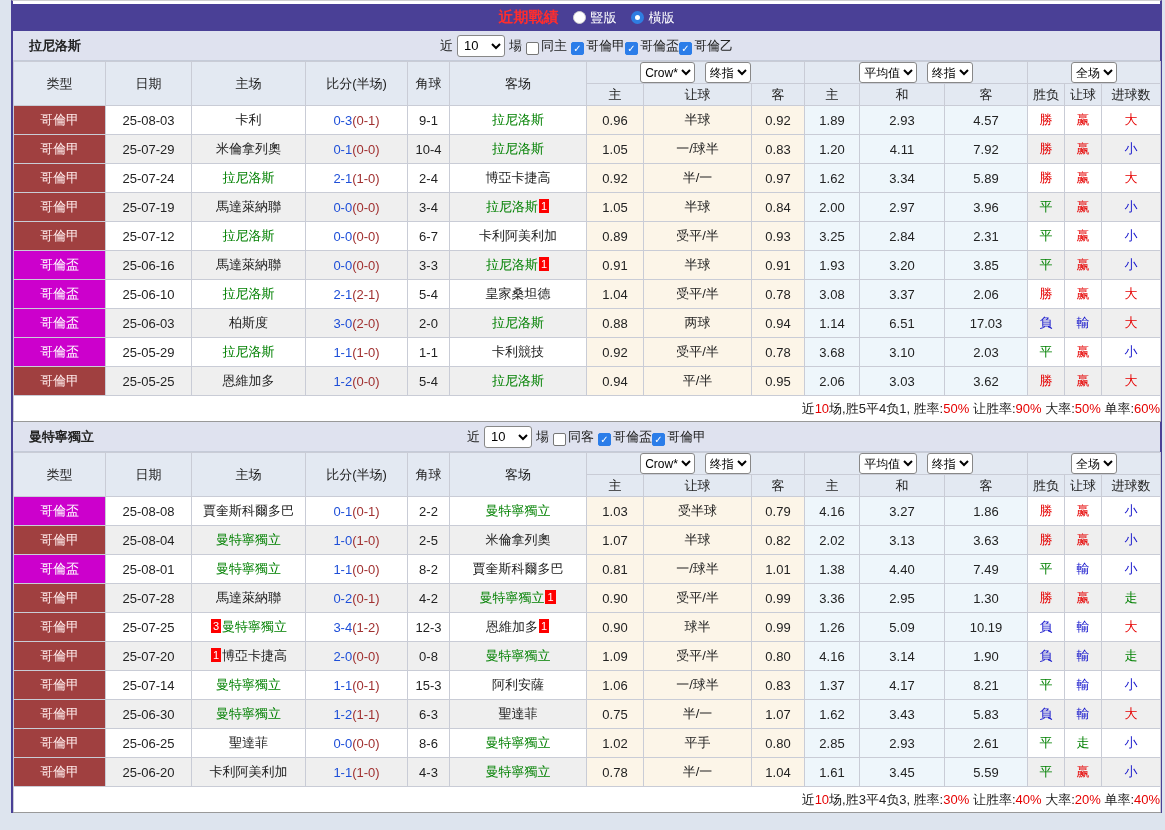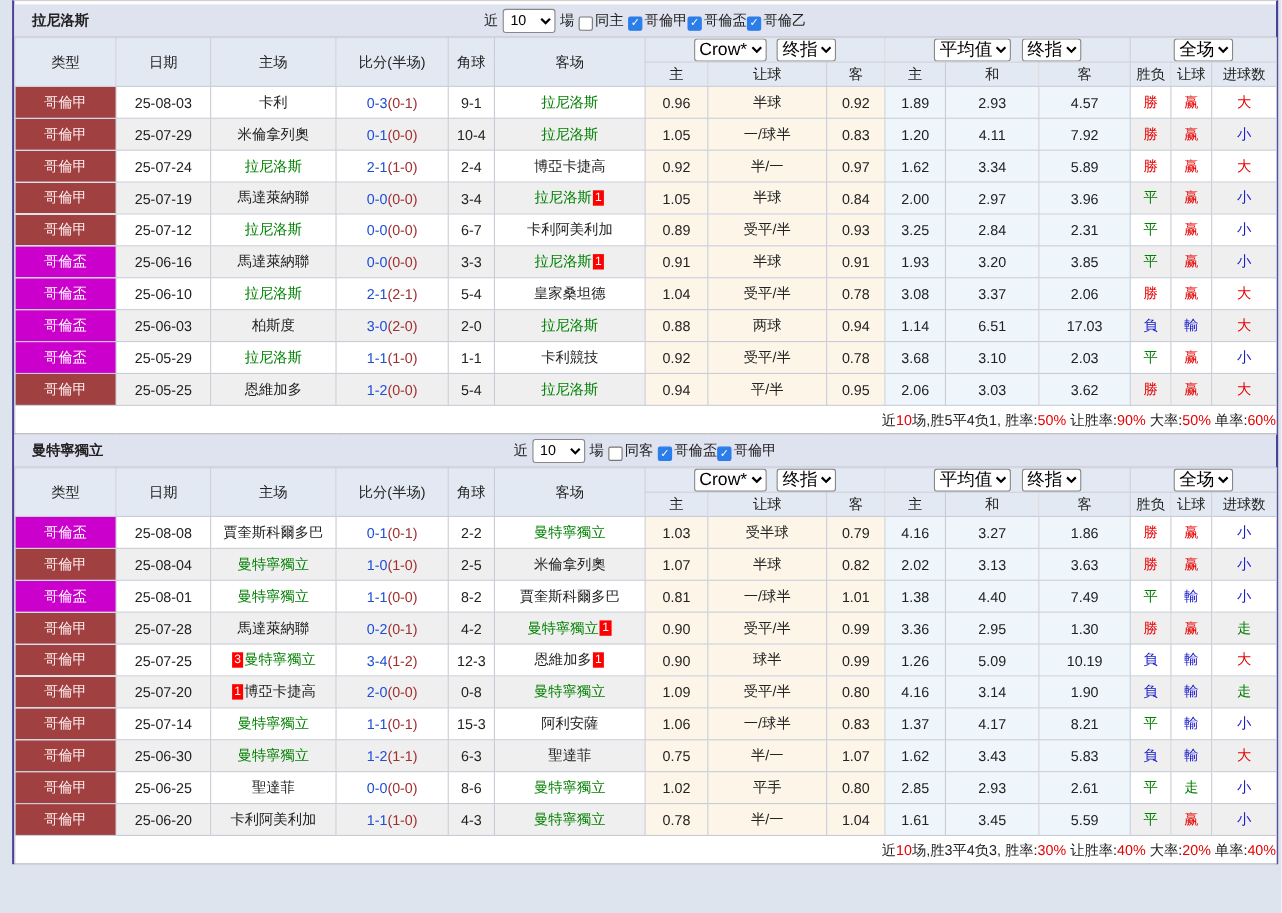--- a/index.html
+++ b/index.html
@@ -57,21 +57,21 @@
   .cb {
     width: 13px; height: 13px; border: 1px solid #767676; border-radius: 2px;
     background: #fff; display: inline-flex; align-items: center; justify-content: center;
   }
   .cb.checked { background: #2b7de9; border-color: #2b7de9; color: #fff; font-size: 10px; line-height: 13px; }
   .cb.checked::after { content: "✓"; }
   
   table { border-collapse: collapse; table-layout: fixed; width: 1147px; padding-left: 16px; }
   th, td { border: 1px solid #c9ccd6; text-align: center; overflow: hidden; white-space: nowrap; }
   thead th { background: #e3e9f2; font-weight: normal; height: 22px; font-size: 13px; }
-  thead .dd select { height: 21px; font-size: 16px; border: 1px solid #888; border-radius: 3px; background: #fff; margin: 0 3px; }
+  thead .dd select { height: 21px; font-size: 12px; border: 1px solid #888; border-radius: 3px; background: #fff; margin: 0 3px; }
   tbody.rows td { height: 29px; font-size: 13px; }
   tbody.rows tr:nth-child(odd) { background: #fff; }
   tbody.rows tr:nth-child(even) { background: #efefef; }
   td.c-odds { background: #fcf5e8; }
   td.c-avg  { background: #eef6fb; }
   td.lga { background: #a04040; color: #ffecec; }
   td.lgc { background: #cc00cc; color: #fff; }
   .ft { color: #1d4ed8; }
   .ht { color: #a03030; }
   .r { color: #e60000; }
@@ -87,20 +87,31 @@
     height: 26px; background: #fff; font-size: 13px;
     border-bottom: 1px solid #999;
     text-align: right;
   }
 </style>
 </head>
 <body>
 
 <div class="page">
 
+  <div class="titlebar">
+    <span class="title">近期戰績</span>
+    <label class="radio-group">
+      <span class="radio"></span>
+      <span>豎版</span>
+    </label>
+    <label class="radio-group">
+      <span class="radio checked"></span>
+      <span>橫版</span>
+    </label>
+  </div>
 
   <section class="block">
     <div class="team-row">
       <span class="team-name">拉尼洛斯</span>
       <div class="controls">
         <span>近</span>
         <select style="width:48px"><option>10</option></select>
         <span>場</span>
         <label class="chk">
           <span class="cb"></span>

